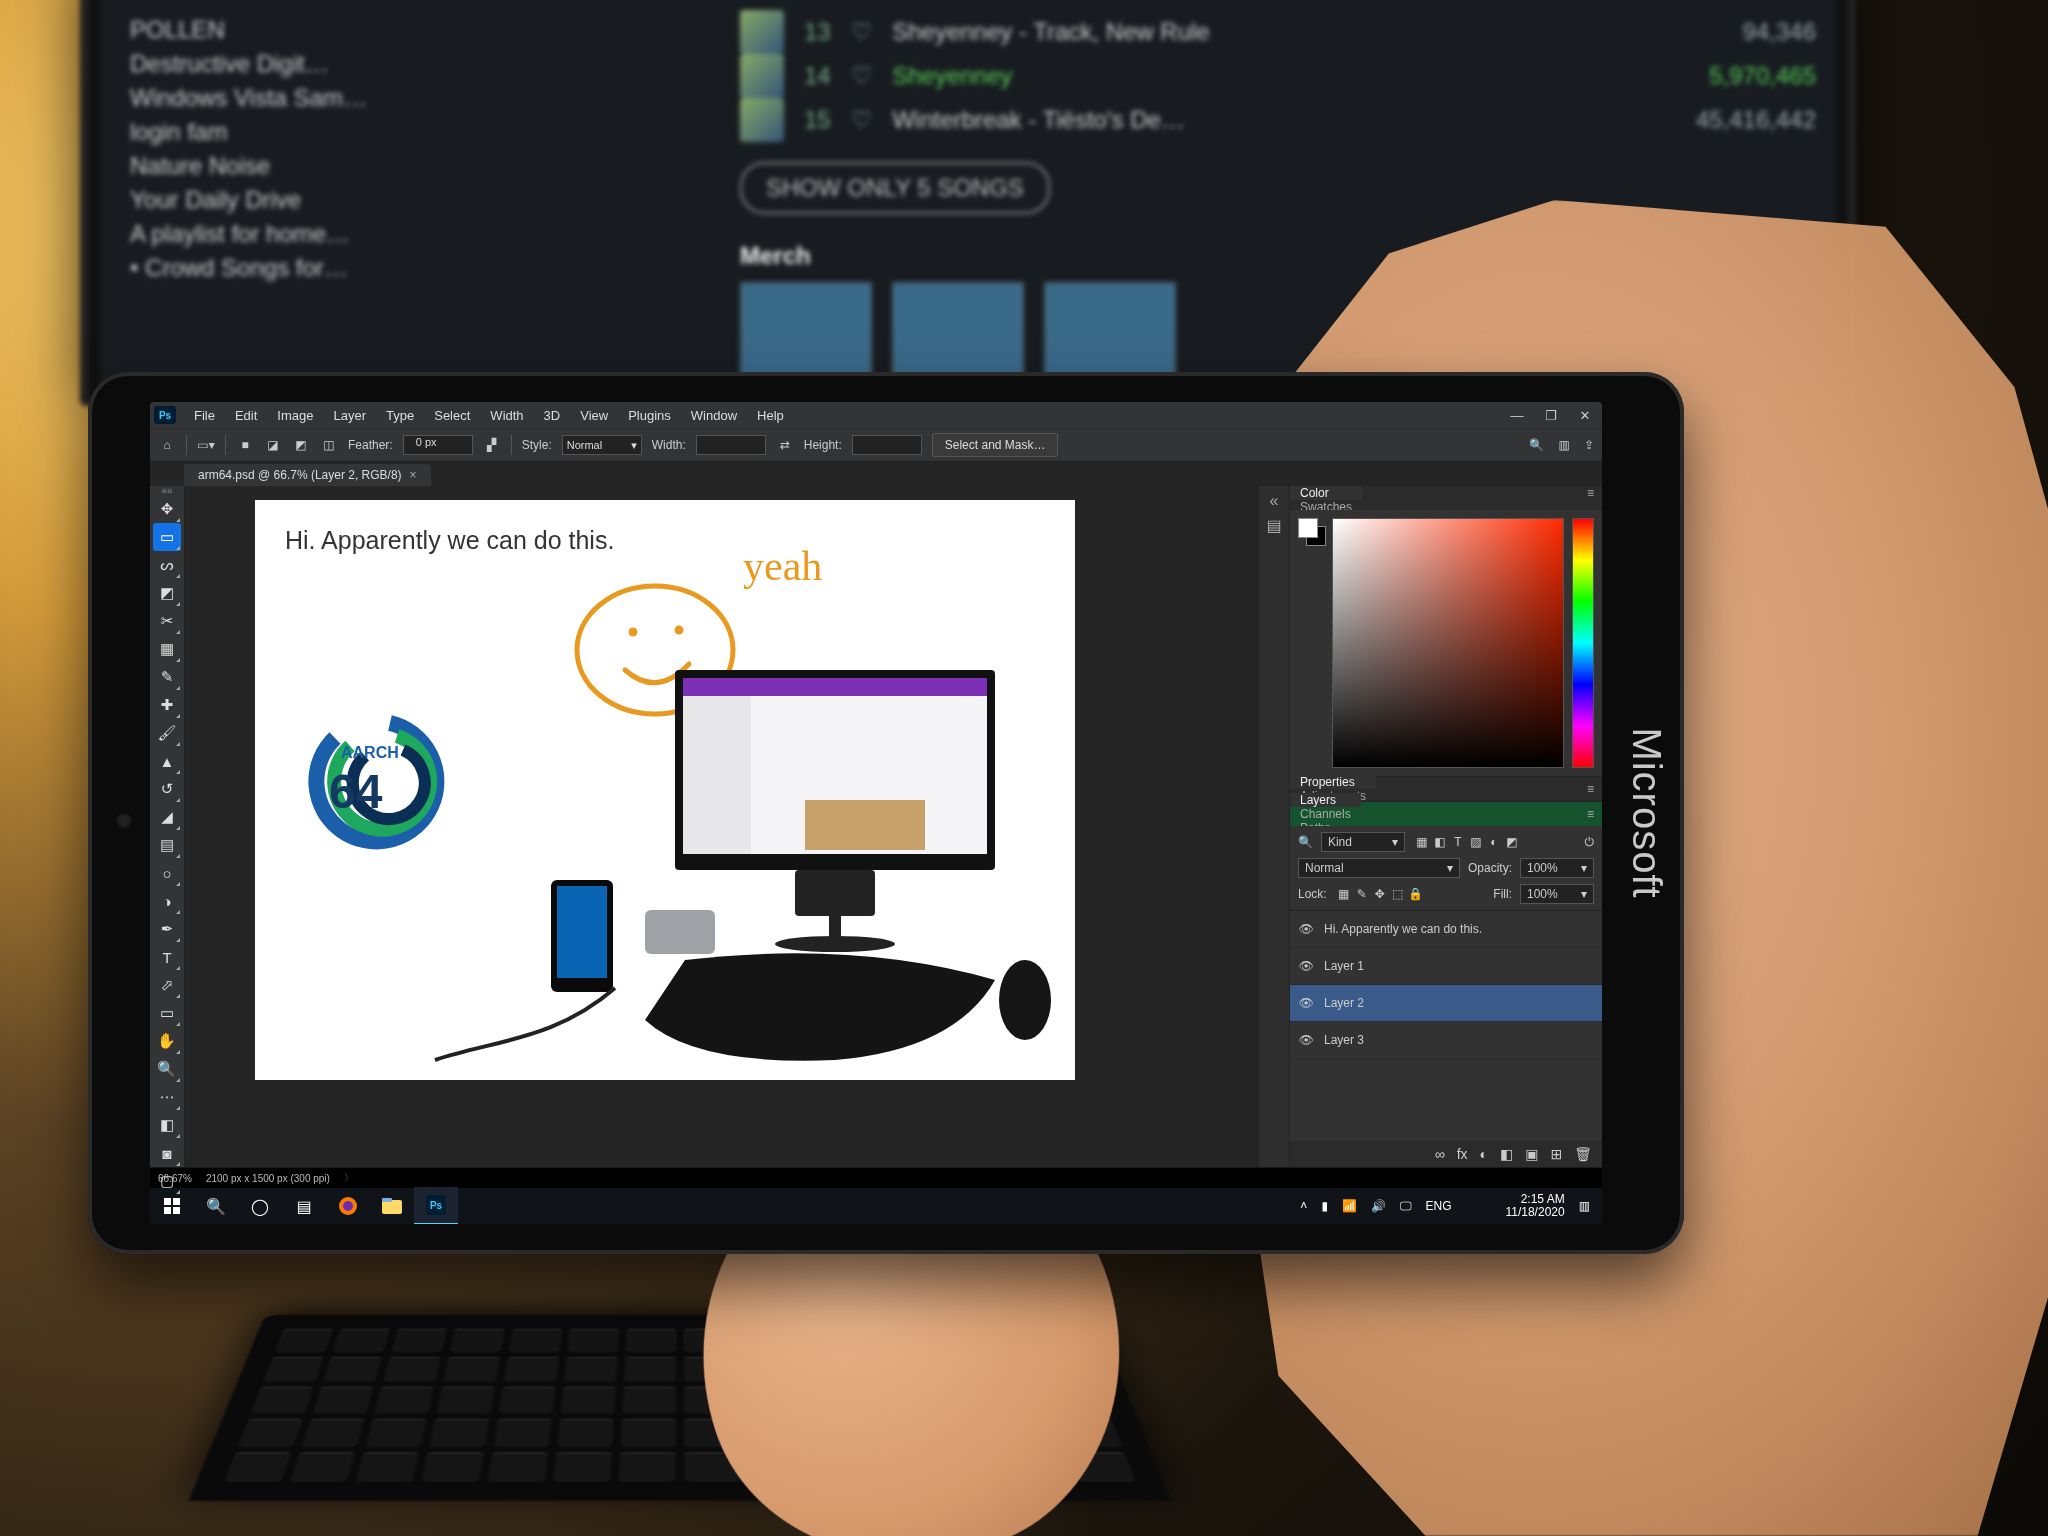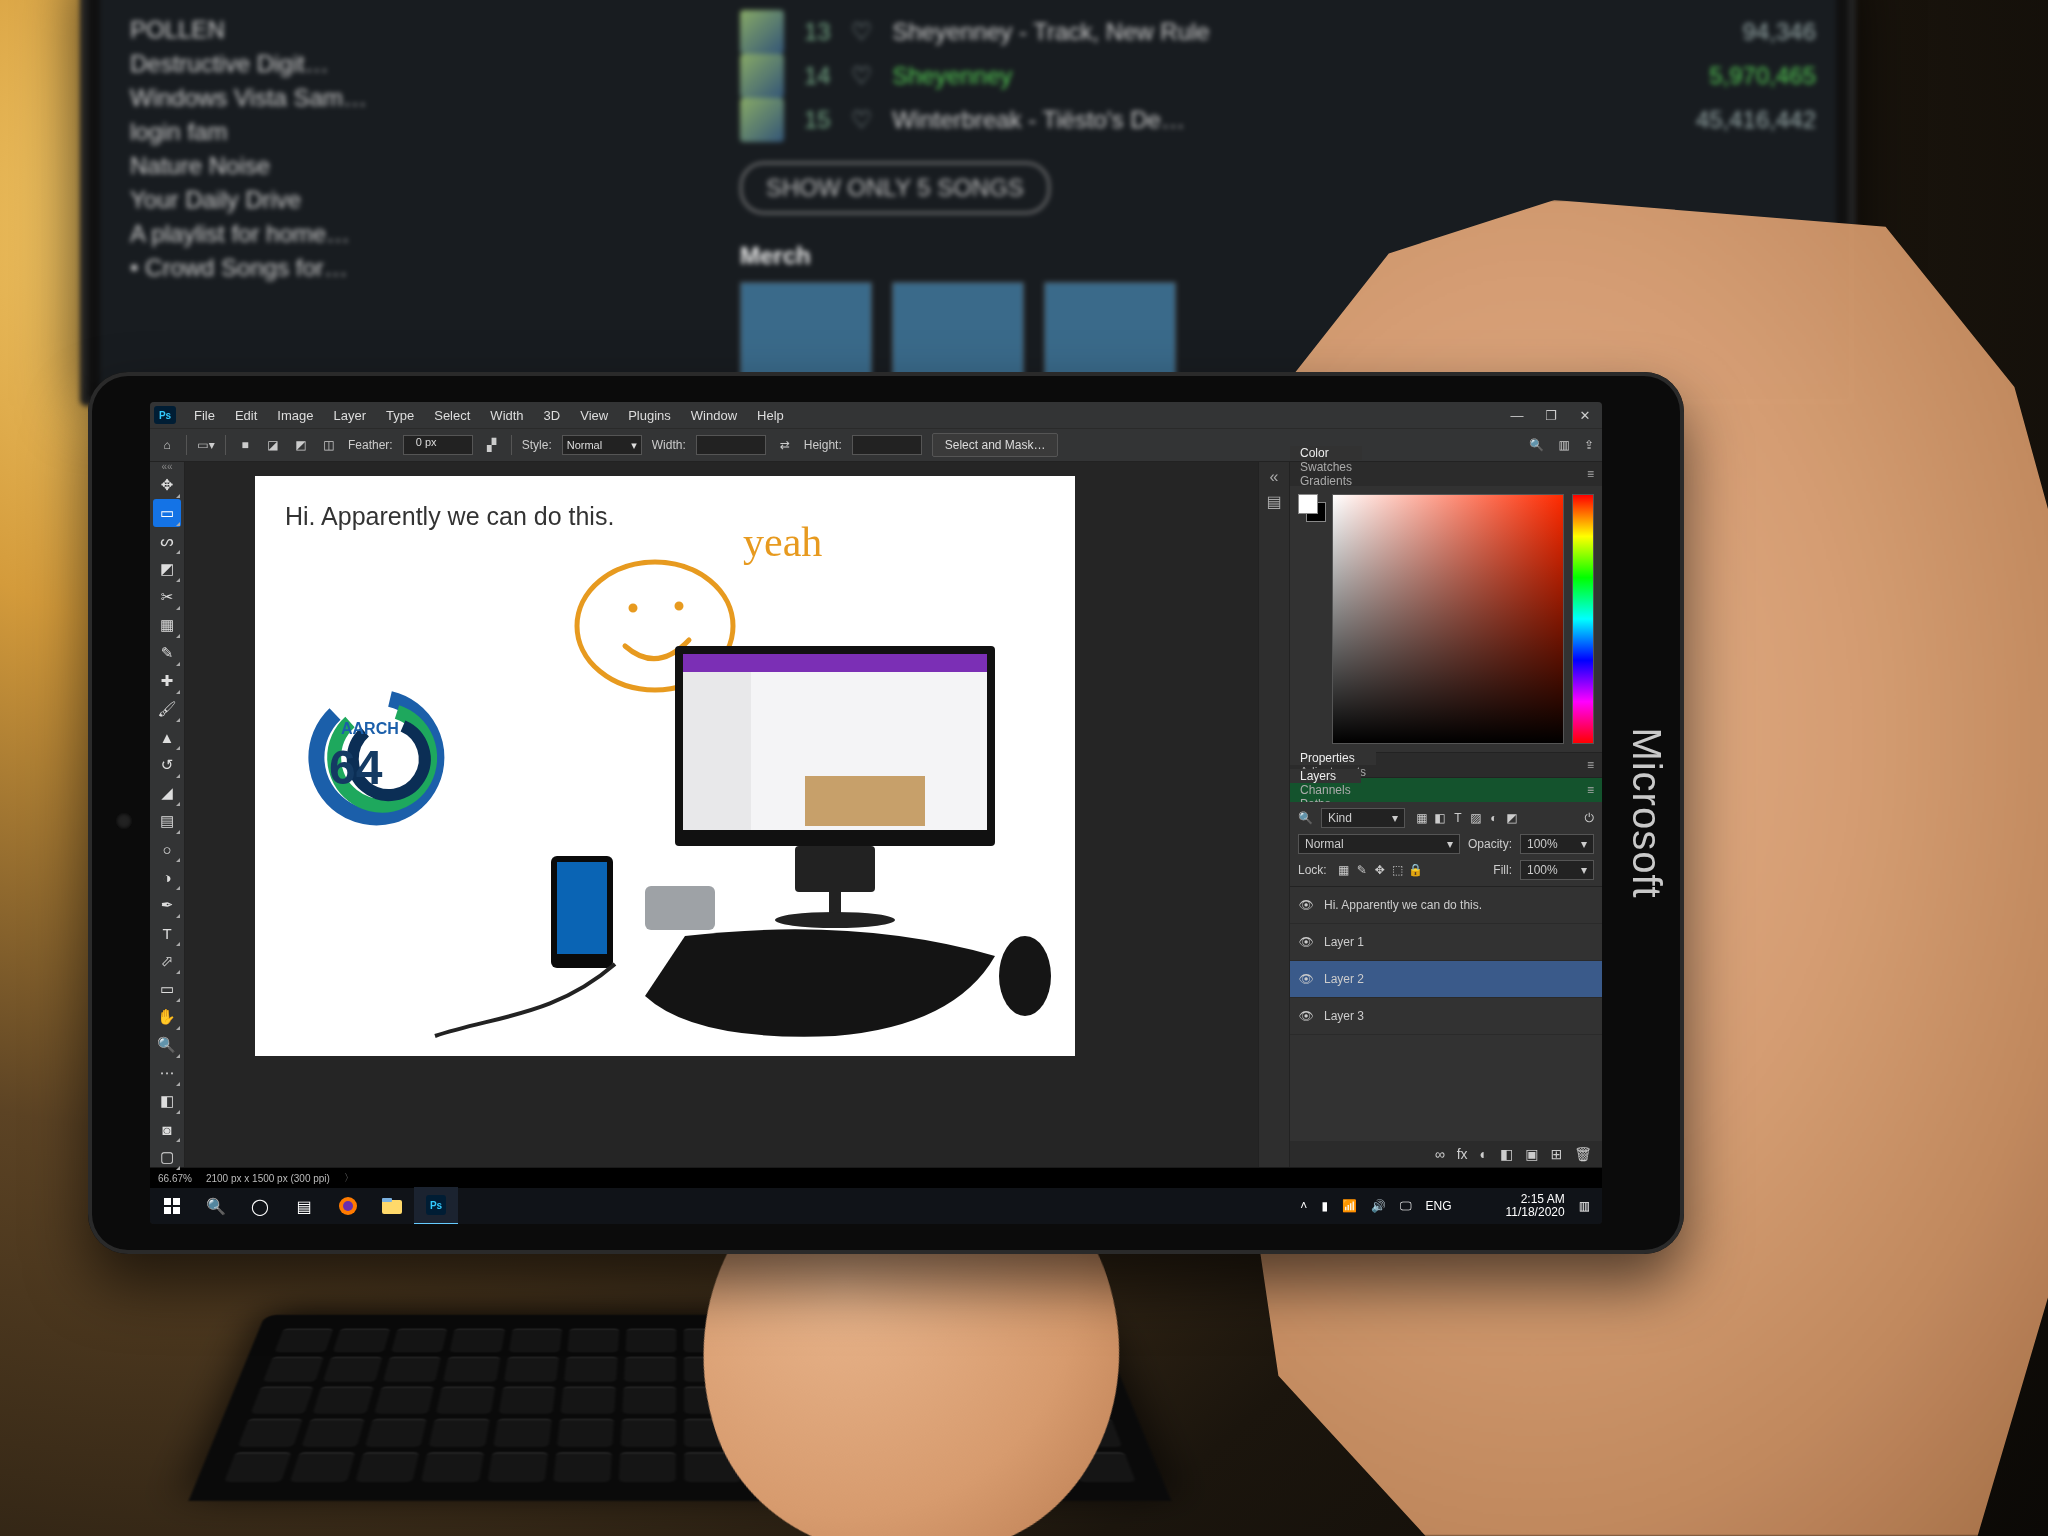--- a/index.html
+++ b/index.html
@@ -50,21 +50,21 @@
   .canvaswrap{flex:1;background:#252525;position:relative;overflow:hidden;}
   .canvas{position:absolute;left:70px;top:14px;width:820px;height:580px;background:#fff;}
   .canvas-text{position:absolute;left:30px;top:26px;color:#333;font-size:25px;font-family:Segoe UI,Arial,sans-serif;}
   .sketch{position:absolute;left:300px;top:30px;}
   .aarch{position:absolute;left:40px;top:208px;width:150px;height:150px;}
   .status{height:20px;background:#000000;border-top:1px solid #1a1a1a;color:#bbb;font-size:10px;display:flex;align-items:center;gap:14px;padding:0 8px;}
   .status .chev{color:#888;}
   
   .dockcol{width:30px;background:#2e2e2e;border-left:1px solid #222;display:flex;flex-direction:column;align-items:center;padding-top:6px;gap:6px;color:#aaa;}
   .rpanels{width:312px;background:#323232;border-left:1px solid #222;display:flex;flex-direction:column;font-size:12px;color:#ccc;}
-  .ptabs{height:24px;background:#2b2b2b;display:flex;align-items:center;gap:14px;}
+  .ptabs{height:24px;background:#2b2b2b;display:flex;align-items:flex-start;gap:14px;}
   .ptab{padding:0 10px;height:100%;display:flex;align-items:center;color:#aaa;}
   .ptab.act{background:#323232;color:#eee;}
   .pmenu{margin-left:auto;padding:0 8px;color:#aaa;}
   .colorpanel{height:250px;display:flex;padding:8px;gap:8px;background:#323232;}
   .swatch-pair{width:26px;position:relative;}
   .sw-f{position:absolute;width:18px;height:18px;background:#fff;border:1px solid #888;}
   .sw-b{position:absolute;left:8px;top:8px;width:18px;height:18px;background:#000;border:1px solid #888;}
   .satbox{flex:1;background:linear-gradient(to top,#000,transparent),linear-gradient(to right,#fff,#ff2a00);border:1px solid #555;}
   .huebar{width:20px;background:linear-gradient(to bottom,#f00,#ff0,#0f0,#0ff,#00f,#f0f,#f00);border:1px solid #555;}
   .divider{height:1px;background:#222;}
@@ -264,20 +264,26 @@
         <span>Height:</span>
         <span class="opt-field"></span>
         <span class="opt-btn">Select and Mask…</span>
         <div class="search-end">
           <span>🔍</span>
           <span>▥</span>
           <span>⇪</span>
         </div>
       </div>
 
+      <div class="doctab-row">
+        <div class="doctab">
+          <span>arm64.psd @ 66.7% (Layer 2, RGB/8)</span>
+          <span class="x">×</span>
+        </div>
+      </div>
 
       <div class="workrow">
         <div class="toolcol">
           <div class="grip">««</div>
           <div id="tools">
               <div class="tool">✥<span class="tri"></span></div>
               <div class="tool sel">▭<span class="tri"></span></div>
               <div class="tool">ᔕ<span class="tri"></span></div>
               <div class="tool">◩<span class="tri"></span></div>
               <div class="tool">✂<span class="tri"></span></div>

